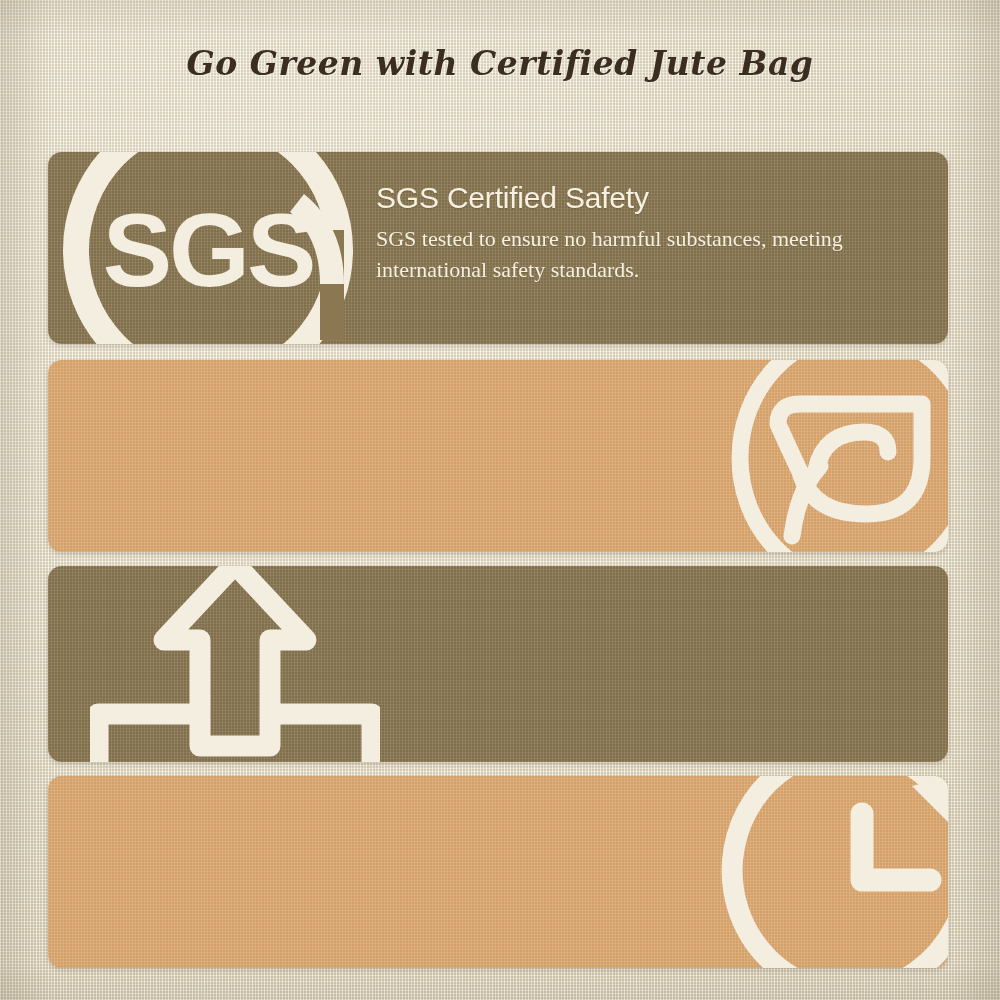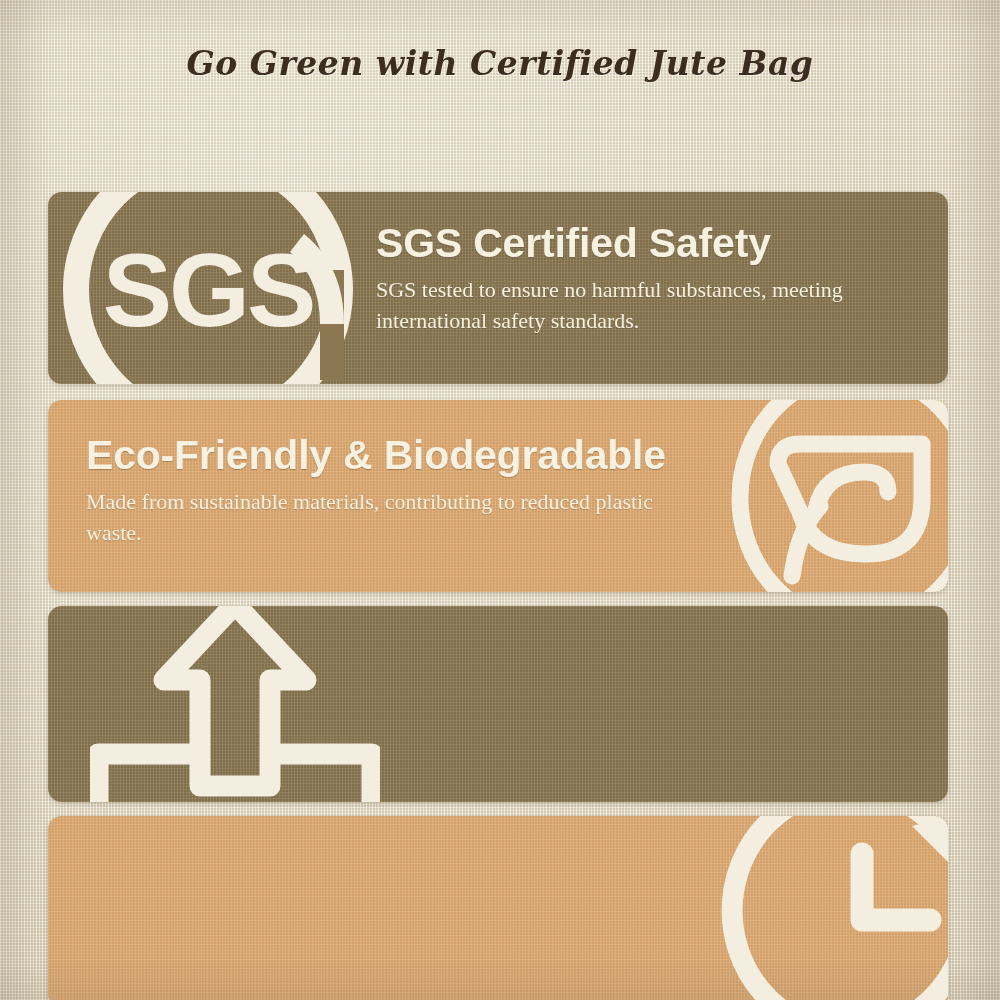--- a/index.html
+++ b/index.html
@@ -75,21 +75,20 @@
     box-sizing: border-box;
     box-shadow: 0 2px 5px rgba(90,74,48,0.22);
     
     background-image:
       repeating-linear-gradient(90deg,
         rgba(255,255,255,0.07) 0px, rgba(255,255,255,0.07) 1px,
         rgba(0,0,0,0.045) 1px, rgba(0,0,0,0.045) 3px),
       repeating-linear-gradient(0deg,
         rgba(255,255,255,0.05) 0px, rgba(255,255,255,0.05) 1px,
         rgba(0,0,0,0.035) 1px, rgba(0,0,0,0.035) 3px);
-    margin-top: 40px;
   }
   .card.dark  { background-color: #8b7852; }
   .card.light { background-color: #e2ad74; }
 
   #card-1 { top: 152px; height: 192px; }
   #card-2 { top: 360px; height: 192px; }
   #card-3 { top: 566px; height: 196px; }
   #card-4 { top: 776px; height: 192px; }
 
   .card-inner {
@@ -107,22 +106,22 @@
   .txt.left  { left: 38px;  top: 28px; width: 590px; }
 
   #card-1 .txt { top: 30px; }
   #card-2 .txt { top: 34px; }
   #card-3 .txt { top: 36px; }
   #card-4 .txt { top: 36px; }
 
   .card-heading {
     margin: 0 0 10px 0;
     font-family: "Liberation Sans", sans-serif;
-    font-size: 41px;
-    font-weight: bold;
+    font-size: 30px;
+    font-weight: normal;
     line-height: 1.06;
     color: #f7f1e2;
     letter-spacing: -0.2px;
     text-shadow: 0 1px 1px rgba(60,45,25,0.30);
   }
   .card-body {
     margin: 0;
     font-family: Liberation Serif, serif;
     font-size: 22px;
     font-weight: normal;
@@ -191,24 +190,20 @@
                    Q78 96 70 78 Z" fill="none" stroke="#f4eee0" stroke-width="17" stroke-linejoin="round"></path>
 
           <path d="M108 124
                    Q116 86 156 86
                    Q180 86 180 106" fill="none" stroke="#f4eee0" stroke-width="17" stroke-linecap="round"></path>
 
           <path d="M84 190 Q90 144 112 120" fill="none" stroke="#f4eee0" stroke-width="17" stroke-linecap="round"></path>
         </svg>
       </div>
 
-      <div class="txt left">
-        <h2 class="card-heading">Eco-Friendly &amp; Biodegradable</h2>
-        <p class="card-body">Made from sustainable materials, contributing to reduced plastic waste.</p>
-      </div>
 
     </div>
   </div>
 
   <div class="card dark" id="card-3">
     <div class="card-inner">
 
       <div class="icon-wrap" id="icon-strength">
         <svg viewBox="0 0 290 230" xmlns="http://www.w3.org/2000/svg">
 

